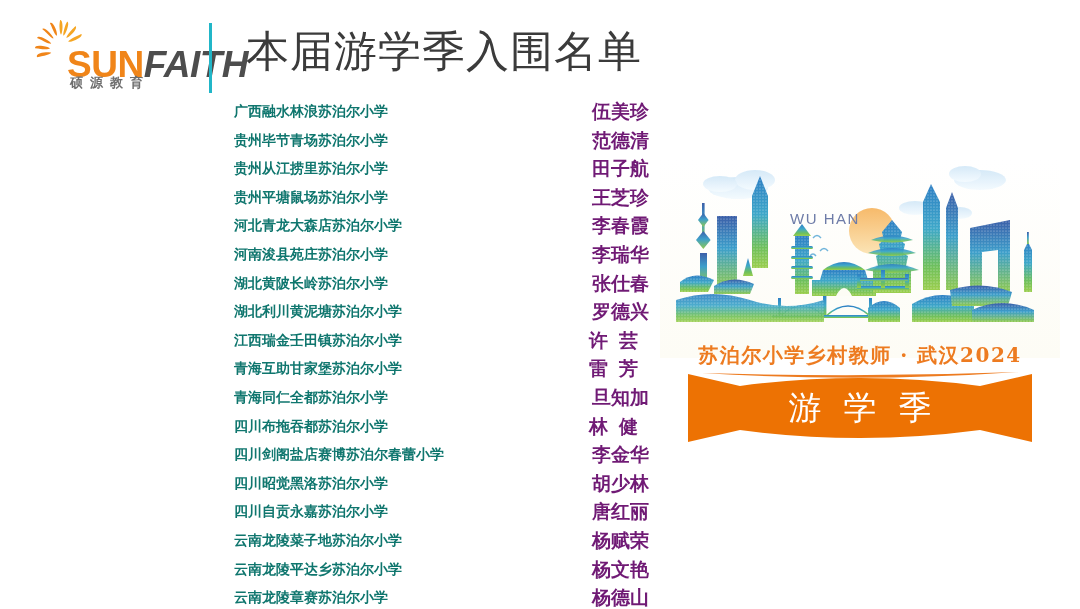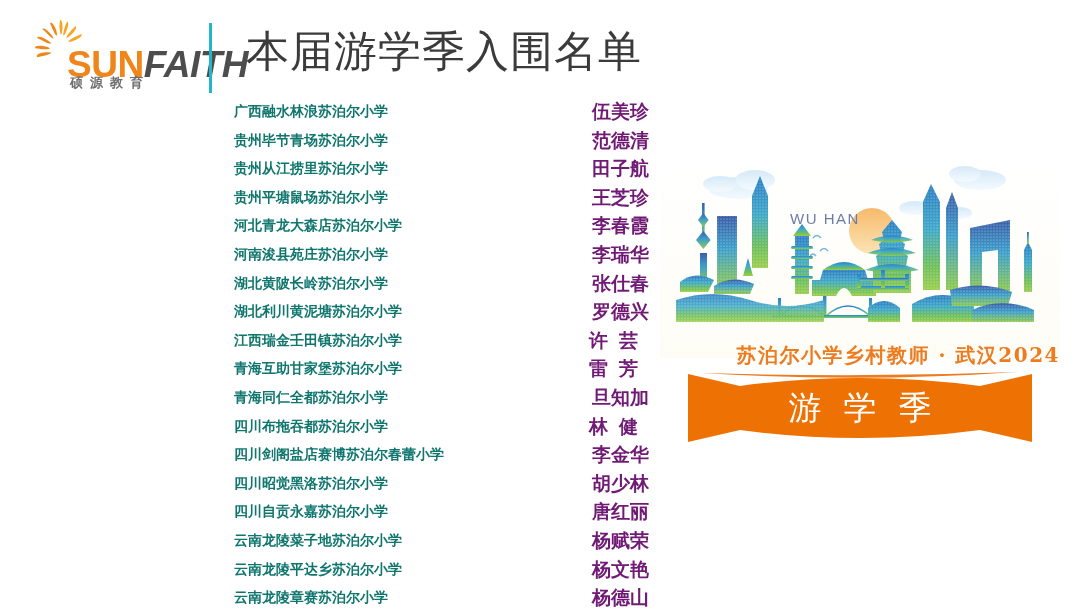--- a/index.html
+++ b/index.html
@@ -71,21 +71,21 @@
     position:absolute; left:660px; top:158px; width:400px; height:300px;
   }
   #skyline-svg { position:absolute; left:0; top:0; }
   #wuhan-en {
     position:absolute; left:130px; top:52px;
     font-size:15px; color:#6E7CA8; letter-spacing:1.5px;
     font-family:"Liberation Sans", sans-serif; font-weight:400;
   }
   #illus-caption {
     position:absolute; left:0; top:184px; width:400px;
-    text-align:right;
+    text-align:center;
     font-size:20px; color:#ED7B20; font-weight:bold;
     letter-spacing:1.5px;
     font-family:"DejaVu Serif", serif;
   }
   #caption-swoosh {
     position:absolute; left:40px; top:212px; width:320px; height:12px;
   }
   #ribbon {
     position:absolute; left:28px; top:214px; width:344px; height:72px;
   }

